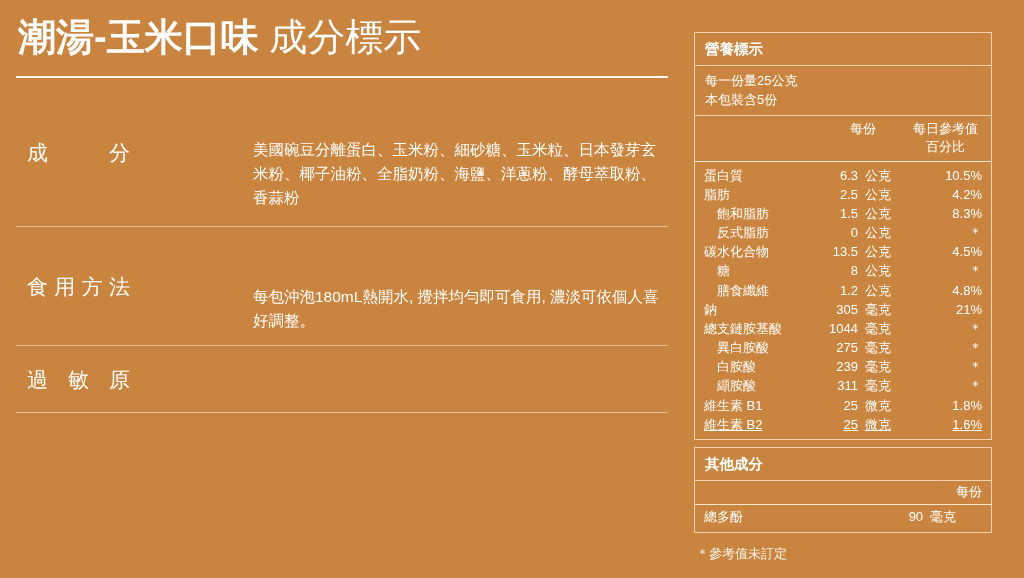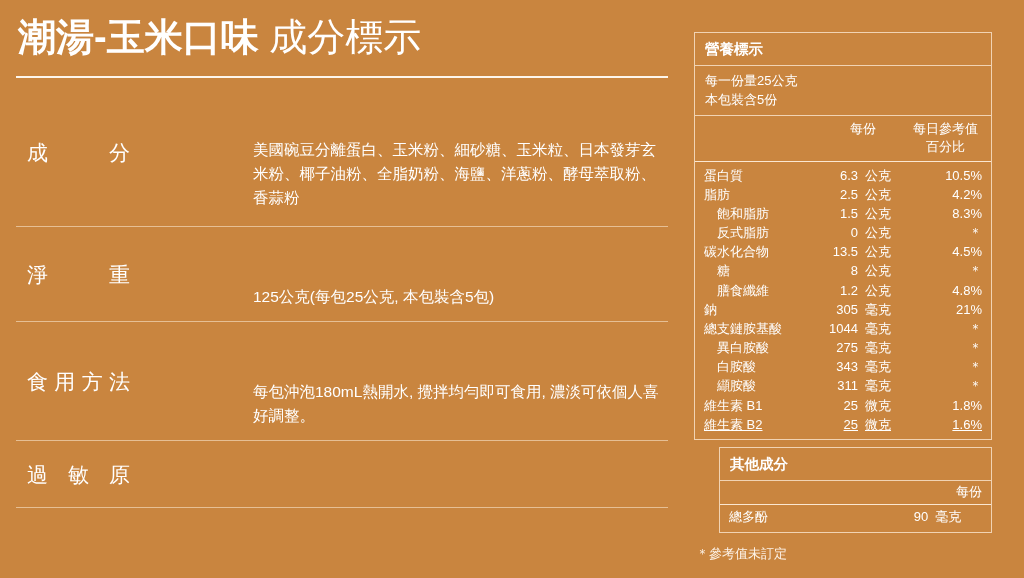--- a/index.html
+++ b/index.html
@@ -146,21 +146,21 @@
   .nut-body tr:first-child td { padding-top: 5px; }
   .nut-body td { padding: 1px 0 1px 0; line-height: 1.32; }
   .nut-body .n-name  { padding-left: 9px; white-space: nowrap; }
   .nut-body .n-name.indent { padding-left: 22px; }
   .nut-body .n-val   { text-align: right; padding-right: 7px; }
   .nut-body .n-unit  { text-align: left; }
   .nut-body .n-pct   { text-align: right; padding-right: 9px; }
   .nut-body tr:last-child td { padding-bottom: 6px; text-decoration: underline; }
 
   
-  .box-other { margin-top: 7px; margin-left: 25px; }
+  .box-other { margin-top: 7px; }
   .other-table {
     width: 100%;
     border-collapse: collapse;
     font-size: 13px;
     table-layout: fixed;
   }
   .other-head td {
     text-align: right;
     padding: 2px 9px 3px 0;
     border-bottom: 1px solid rgba(253, 238, 219, 0.75);
@@ -195,27 +195,20 @@
   <div class="info-table">
 
     <div class="info-row row-ingredients">
       <div class="info-label">
         <span>成分</span>
       </div>
       <div class="info-divider"></div>
       <div class="info-value">美國碗豆分離蛋白、玉米粉、細砂糖、玉米粒、日本發芽玄米粉、椰子油粉、全脂奶粉、海鹽、洋蔥粉、酵母萃取粉、香蒜粉</div>
     </div>
 
-    <div class="info-row row-weight">
-      <div class="info-label">
-        <span>淨重</span>
-      </div>
-      <div class="info-divider"></div>
-      <div class="info-value">125公克(每包25公克, 本包裝含5包)</div>
-    </div>
 
     <div class="info-row row-usage">
       <div class="info-label">
         <span>食用方法</span>
       </div>
       <div class="info-divider"></div>
       <div class="info-value">每包沖泡180mL熱開水, 攪拌均勻即可食用, 濃淡可依個人喜好調整。</div>
     </div>
 
     <div class="info-row row-allergen">
@@ -308,21 +301,21 @@
             <td class="n-pct">＊</td>
           </tr>
           <tr>
             <td class="n-name indent">異白胺酸</td>
             <td class="n-val">275</td>
             <td class="n-unit">毫克</td>
             <td class="n-pct">＊</td>
           </tr>
           <tr>
             <td class="n-name indent">白胺酸</td>
-            <td class="n-val">343</td>
+            <td class="n-val">239</td>
             <td class="n-unit">毫克</td>
             <td class="n-pct">＊</td>
           </tr>
           <tr>
             <td class="n-name indent">纈胺酸</td>
             <td class="n-val">311</td>
             <td class="n-unit">毫克</td>
             <td class="n-pct">＊</td>
           </tr>
           <tr>

